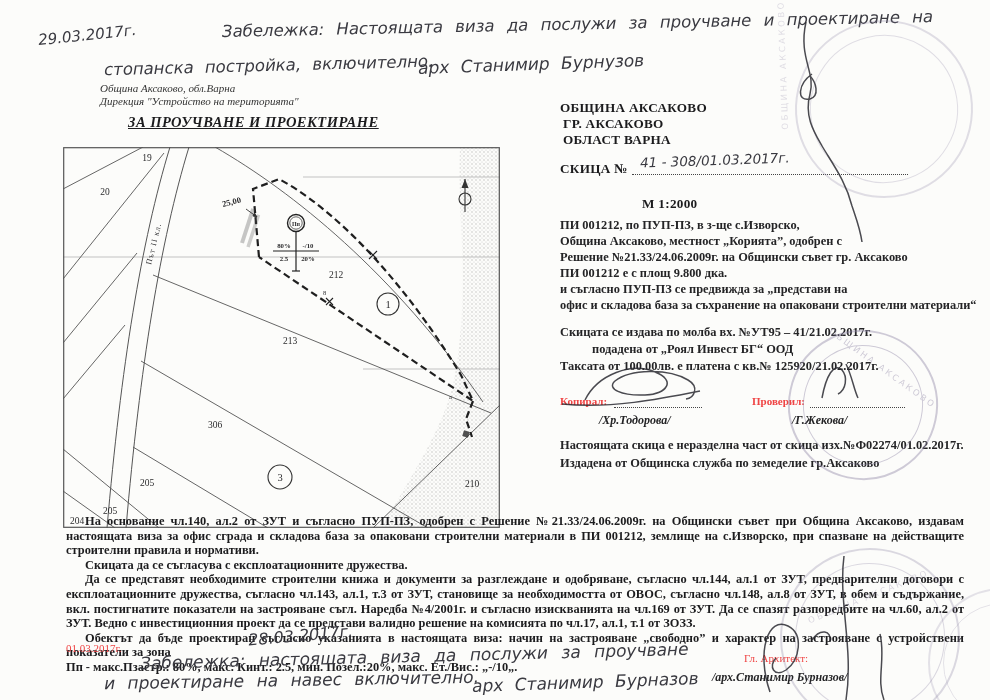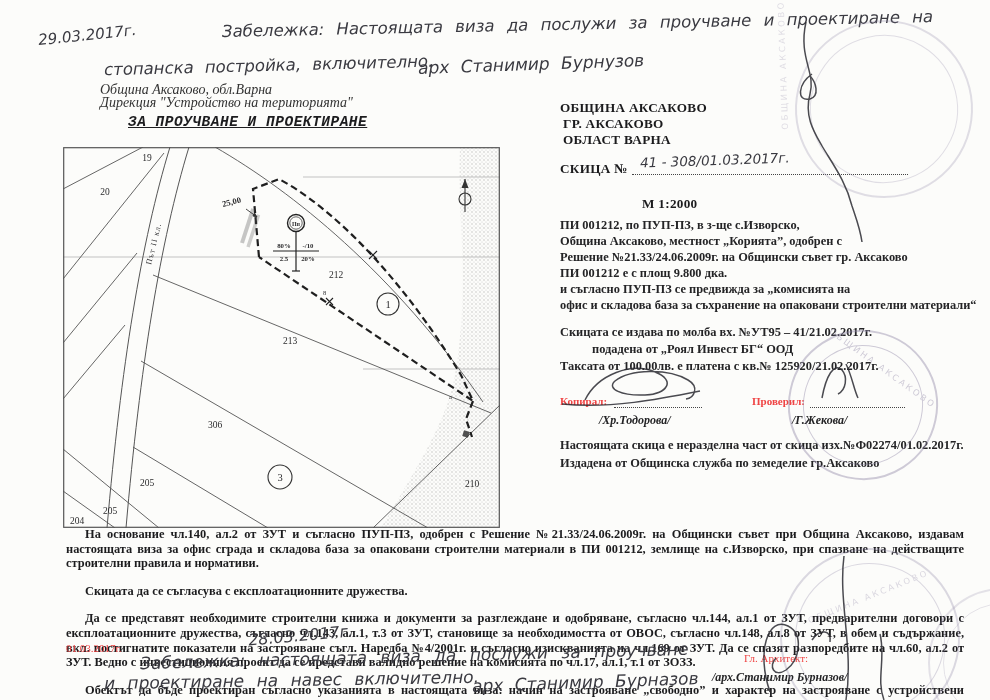--- a/index.html
+++ b/index.html
@@ -9,31 +9,31 @@
     background:#fcfcfa;
     font-family:"Liberation Serif", serif; color:#222;
   }
   .abs { position:absolute; }
   
   .hand {
     font-family:"DejaVu Sans", sans-serif; font-style:italic;
     color:#3a3a41; white-space:nowrap;
   }
   
-  .small-it { font-style:italic; font-size:14px; color:#333; }
+  .small-it { font-style:italic; font-size:11px; color:#333; }
   .visa-title { font-weight:bold; font-style:italic; font-size:14.5px;
-    text-decoration:underline; letter-spacing:.5px; color:#1d1d1f;font-family:Liberation Mono, monospace; }
+    text-decoration:underline; letter-spacing:.5px; color:#1d1d1f; }
   .hdr { font-weight:bold; font-size:13.2px; letter-spacing:.3px; color:#1b1b1d; line-height:15.5px;}
   .body-line { font-size:12.4px; font-weight:600; color:#242426; white-space:nowrap; }
   .lbl { font-size:11px; font-weight:600; color:#ef4444; }
   .dots { border-bottom:1.6px dotted #444; }
   .name-it { font-style:italic; font-weight:bold; font-size:12px; color:#242426; white-space:nowrap;}
   .bottom-block { font-size:12.4px; font-weight:bold; color:#1c1c1e;
     line-height:14.6px; text-align:justify; }
-  .bottom-block p.ind { text-indent:19px;margin-top:13px; }
+  .bottom-block p.ind { text-indent:19px; }
   .bottom-block p.noind { text-indent:0; text-align:left; }
   
   .map-svg text { font-family:"Liberation Serif", serif; fill:#2b2b2d; }
   
   .stamp { position:absolute; border-radius:50%; border:2.5px solid currentColor;
     color:#8f86a6; }
   .stamp::before { content:""; position:absolute; inset:13px;
     border:1.5px solid currentColor; border-radius:50%; }
   .stamp-text { position:absolute; font-family:"DejaVu Sans", sans-serif;
     font-size:8.5px; letter-spacing:2.5px; white-space:nowrap; color:inherit; }
@@ -168,21 +168,21 @@
 
   <div class="abs hdr" style="left:560px;top:161px;">СКИЦА  №</div>
   <div class="abs dots" style="left:632px;top:160px;width:276px;height:15px;"></div>
   <div class="abs hand" style="left:640px;top:152px;font-size:13.5px;transform:rotate(-2deg);">41 - 308/01.03.2017г.</div>
   <div class="abs hdr" style="left:642px;top:196px;">М 1:2000</div>
 
   <div class="abs body-line" style="left:560px;top:218px;">ПИ  001212, по ПУП-ПЗ, в з-ще с.Изворско,</div>
   <div class="abs body-line" style="left:560px;top:234px;">Община Аксаково, местност „Корията”, одобрен с</div>
   <div class="abs body-line" style="left:560px;top:250px;">Решение №21.33/24.06.2009г. на Общински съвет гр. Аксаково</div>
   <div class="abs body-line" style="left:560px;top:266px;">ПИ 001212 е с площ  9.800 дка.</div>
-  <div class="abs body-line" style="left:560px;top:282px;">и съгласно ПУП-ПЗ се предвижда за „комисията на</div>
+  <div class="abs body-line" style="left:560px;top:282px;">и съгласно ПУП-ПЗ се предвижда за „представи на</div>
   <div class="abs body-line" style="left:560px;top:298px;text-align:right;">офис и складова база за съхранение на опаковани строителни материали“</div>
 
   <div class="abs body-line" style="left:560px;top:325px;">Скицата се издава по молба вх.  №УТ95 – 41/21.02.2017г.</div>
   <div class="abs body-line" style="left:592px;top:342px;">подадена от  „Роял Инвест БГ“ ООД</div>
   <div class="abs body-line" style="left:560px;top:359px;">Таксата от 100.00лв. е платена с кв.№ 125920/21.02.2017г.</div>
 
   <div class="abs lbl" style="left:560px;top:395px;">Копирал:</div>
   <div class="abs dots" style="left:614px;top:394px;width:88px;height:14px;"></div>
   <div class="abs name-it" style="left:569px;top:413px;margin-left:30px;">/Хр.Тодорова/</div>
 

